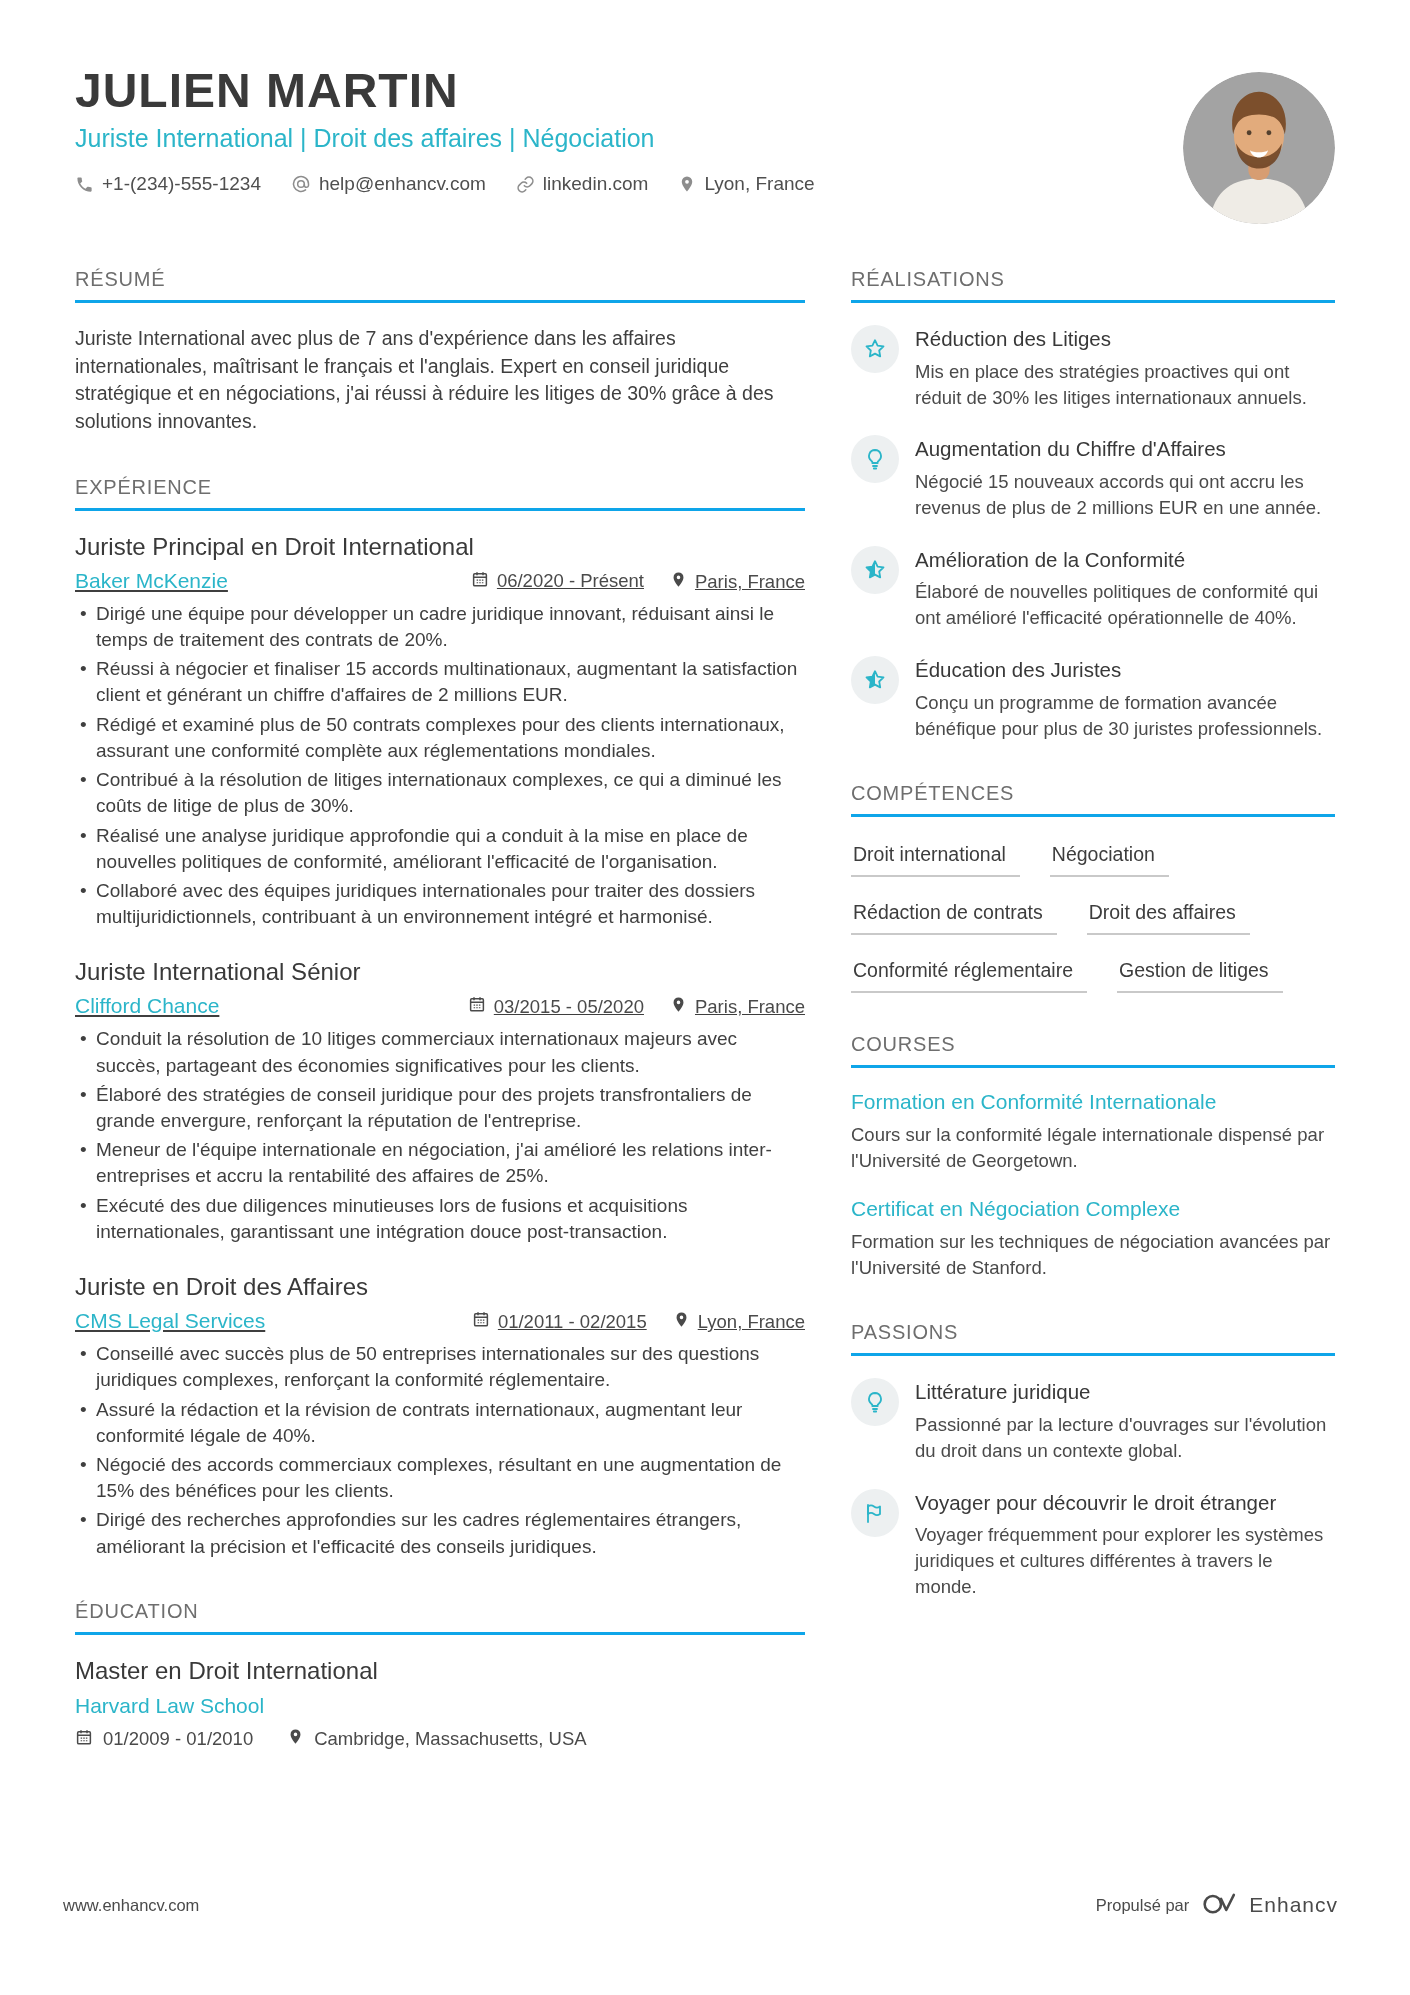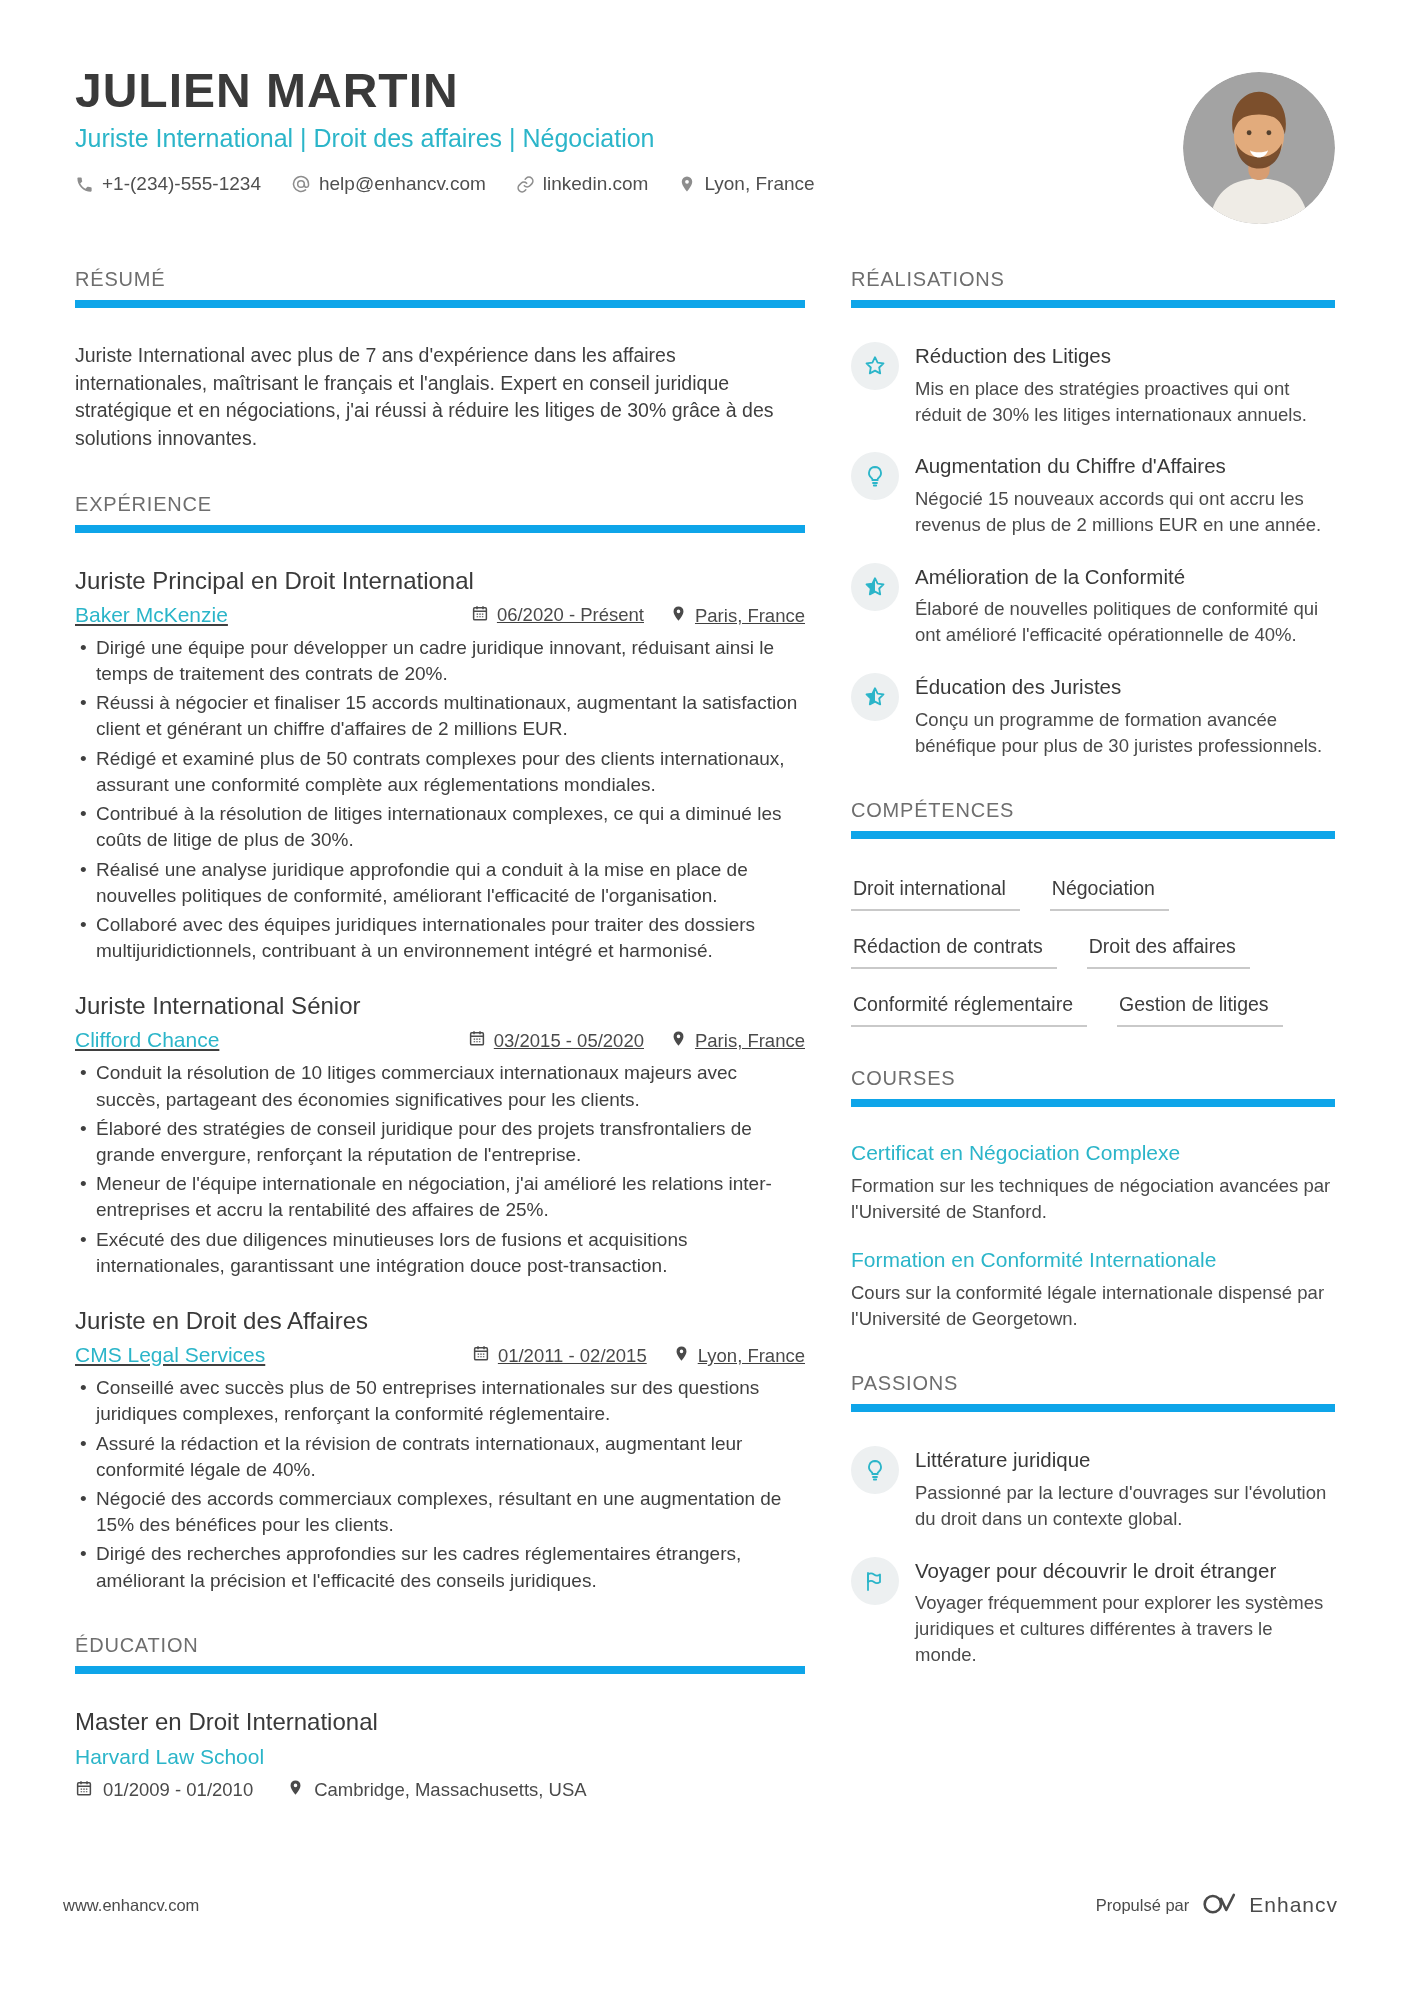--- a/index.html
+++ b/index.html
@@ -17,21 +17,21 @@
   .contact svg { display:block; }
   .avatar { width:152px; height:152px; border-radius:50%; overflow:hidden; flex:none; margin-top:6px; }
 
   
   .main { display:flex; gap:46px; }
   .col-left { width:730px; flex:none; }
   .col-right { flex:1; min-width:0; }
 
   .section { margin-bottom:40px; }
   .section-title { font-size:20px; font-weight:400; color:#6e6e6e; letter-spacing:0.8px;
-                   padding-bottom:9px; border-bottom:8px solid #0ea5e9; margin-bottom:34px; }
+                   padding-bottom:9px; border-bottom:3px solid #0ea5e9; margin-bottom:22px; }
 
   
   .summary-text { font-size:19.5px; line-height:1.42; color:#3f3f3f; }
 
   
   .job { margin-bottom:28px; }
   .job-title { font-size:24px; font-weight:400; color:#393939; margin-bottom:8px; }
   .job-row { display:flex; align-items:flex-end; margin-bottom:8px;text-decoration:underline; }
   .company { color:#2bb5c9; font-size:21px; flex:1; }
   .meta { display:flex; align-items:center; gap:8px; font-size:18.5px; color:#4a4a4a; margin-left:26px; }
@@ -330,26 +330,26 @@
             <span class="skill">Rédaction de contrats</span>
             <span class="skill">Droit des affaires</span>
             <span class="skill">Conformité réglementaire</span>
             <span class="skill">Gestion de litiges</span>
           </div>
         </div>
 
         <div class="section">
           <div class="section-title">COURSES</div>
           <div class="course">
+            <div class="course-title">Formation en Conformité Internationale</div>
+            <div class="course-text">Cours sur la conformité légale internationale dispensé par l'Université de Georgetown.</div>
+          </div>
+          <div class="course">
             <div class="course-title">Certificat en Négociation Complexe</div>
             <div class="course-text">Formation sur les techniques de négociation avancées par l'Université de Stanford.</div>
-          </div>
-          <div class="course">
-            <div class="course-title">Formation en Conformité Internationale</div>
-            <div class="course-text">Cours sur la conformité légale internationale dispensé par l'Université de Georgetown.</div>
           </div>
         </div>
 
         <div class="section">
           <div class="section-title">PASSIONS</div>
 
           <div class="ach-item">
             <div class="ach-icon">
               <svg width="24" height="24" viewBox="0 0 24 24" fill="none" stroke="#2bb5c9" stroke-width="1.8" stroke-linecap="round">
                   <path d="M12 3a6 6 0 0 0-3.7 10.7c.8.6 1.2 1.5 1.2 2.3h5c0-.8.4-1.7 1.2-2.3A6 6 0 0 0 12 3z"></path>

